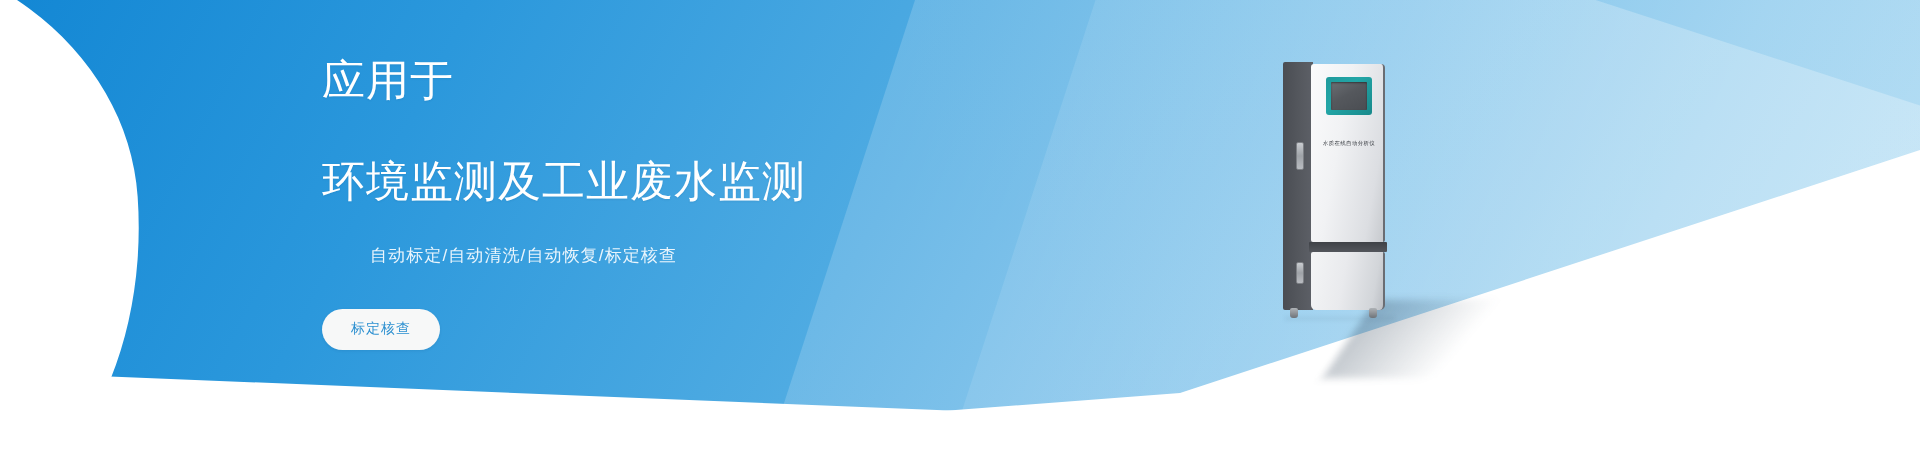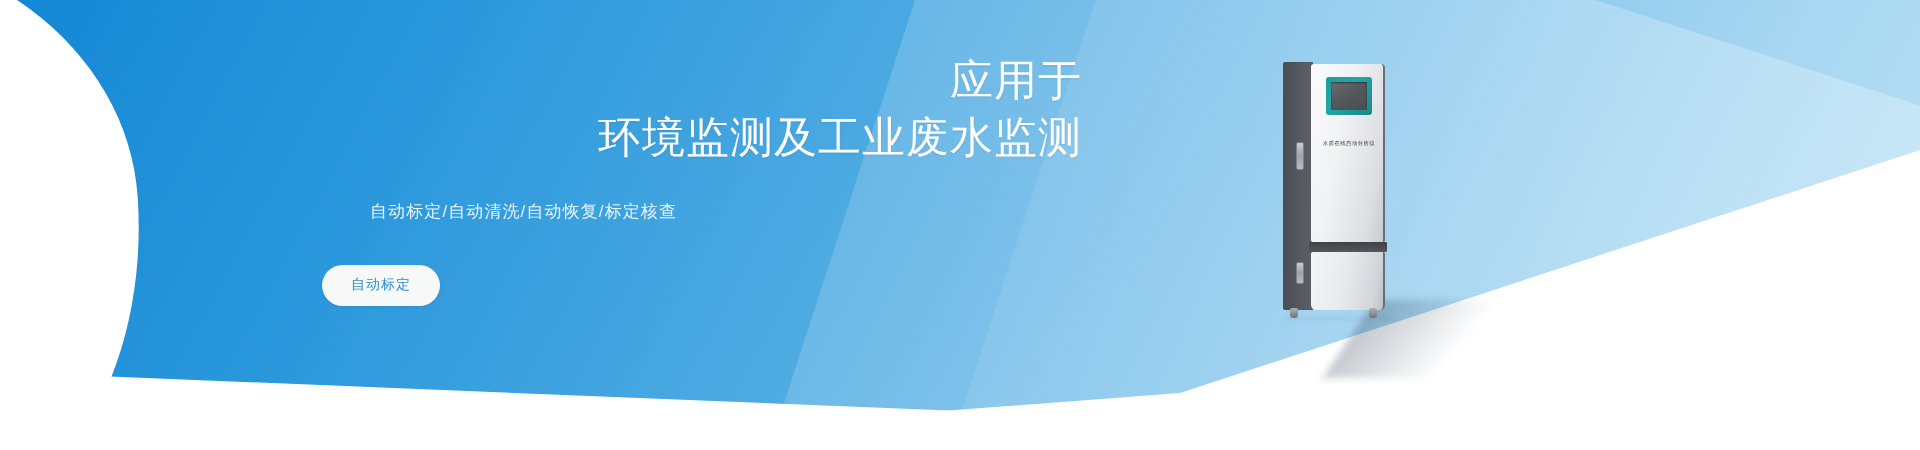--- a/index.html
+++ b/index.html
@@ -71,23 +71,22 @@
     width:760px;
     z-index:6;
   }
   .headline {
     color:#ffffff;
     font-size:43px;
     line-height:1.32;
     font-weight:400;
     letter-spacing:1px;
     text-shadow:0 1px 2px rgba(0,60,110,0.10);
-    text-align:right;
-  }
-  .headline .l2 { display:block; }
+  }
+  .headline .l2 { display:block;margin-top:44px; }
   .subtitle {
     margin-top:34px;
     color:#f2f9fe;
     font-size:17px;
     letter-spacing:1.1px;
     font-weight:400;
     opacity:0.96;
     margin-left:48px;
   }
   .cta {
@@ -228,21 +227,21 @@
       <polygon points="0,372 1920,450 0,450" fill="#ffffff"></polygon>
     </svg>
   </div>
 
   <div class="copy">
     <div class="headline">
       <span>应用于</span>
       <span class="l2">环境监测及工业废水监测</span>
     </div>
     <div class="subtitle">自动标定/自动清洗/自动恢复/标定核查</div>
-    <button class="cta">自动标定</button>
+    <button class="cta">标定核查</button>
   </div>
 
   <div class="device-wrap">
     <div class="shadow"></div>
     <div class="cabinet">
       <div class="side-panel"></div>
       <div class="door-upper"></div>
       <div class="divider"></div>
       <div class="door-lower"></div>
       <div class="screen-bezel">

